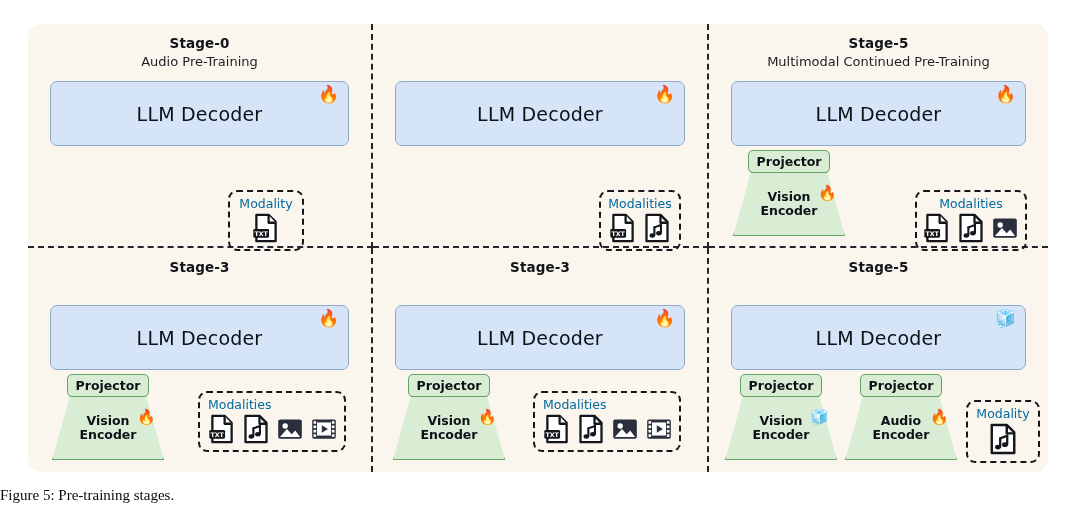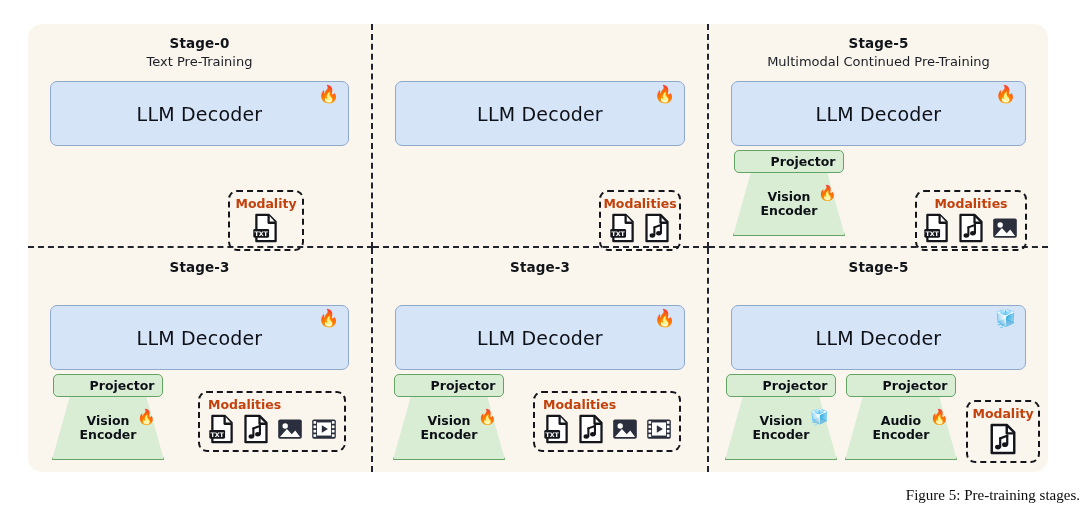--- a/index.html
+++ b/index.html
@@ -47,21 +47,21 @@
   .llm .badge{position:absolute;top:4px;right:8px;}
 
   .badge{font-size:17px;line-height:1;user-select:none;}
   .badge.small{font-size:15px;}
 
   
   .enc-stack{position:absolute;width:112px;}
   .projector{
     position:relative;margin:0 auto;width:80px;height:21px;
     background:#d9ecd4;border:1.5px solid #63a364;border-radius:5px;
-    display:flex;align-items:center;justify-content:center;z-index:3;padding-left:28px;
+    display:flex;align-items:center;justify-content:center;z-index:3;
   }
   .projector-label{font-size:12.5px;font-weight:bold;color:#0d1117;}
   .encoder{
     position:relative;width:112px;height:64px;margin-top:-1px;
     display:flex;align-items:center;justify-content:center;
   }
   .encoder .trap{
     position:absolute;inset:0;
     background:#d9ecd4;border:1.5px solid #63a364;
     clip-path:polygon(16% 0,84% 0,100% 100%,0% 100%);
@@ -73,41 +73,41 @@
   .enc-badge{position:absolute;right:8px;top:14px;z-index:4;}
 
   
   .modality-box{
     position:absolute;box-sizing:border-box;
     border:2px dashed #14161b;border-radius:9px;
     padding:4px 8px 6px 8px;
     display:flex;flex-direction:column;align-items:center;
     background:transparent;
   }
-  .modality-title{font-size:12.5px;font-weight:bold;color:#c2410c;margin-bottom:2px;}
+  .modality-title{font-size:12.5px;font-weight:normal;color:#0369a1;margin-bottom:2px;}
   .modality-icons{display:flex;align-items:center;gap:6px;}
   .micon{width:28px;height:30px;display:block;}
 
   
   .caption{
-    position:absolute;left:0;right:0;top:487px;text-align:right;
+    position:absolute;left:0;right:0;top:487px;text-align:left;
     font-family:"Liberation Serif","DejaVu Serif",serif;
     font-size:15px;color:#0b0b0b;
   }
 </style>
 </head>
 <body>
 
 <div id="figure-root">
 
   <div class="canvas">
 
     <div class="panel r0 c0">
       <div class="stage-title">Stage-0</div>
-      <div class="stage-sub">Text Pre-Training</div>
+      <div class="stage-sub">Audio Pre-Training</div>
       <div class="llm">
         <span class="llm-label">LLM Decoder</span>
         <span class="badge">🔥</span>
       </div>
       <div class="modality-box" style="left:200px;top:166px;width:76px;">
         <span class="modality-title">Modality</span>
         <span class="modality-icons">
           <svg class="micon" viewBox="0 0 32 34">
             <path d="M5 2h14l8 8v22H5z" fill="#ffffff" stroke="#14161b" stroke-width="2.6" stroke-linejoin="round"></path>
             <path d="M19 2v9h8" fill="#ffffff" stroke="#14161b" stroke-width="2.6" stroke-linejoin="round"></path>

